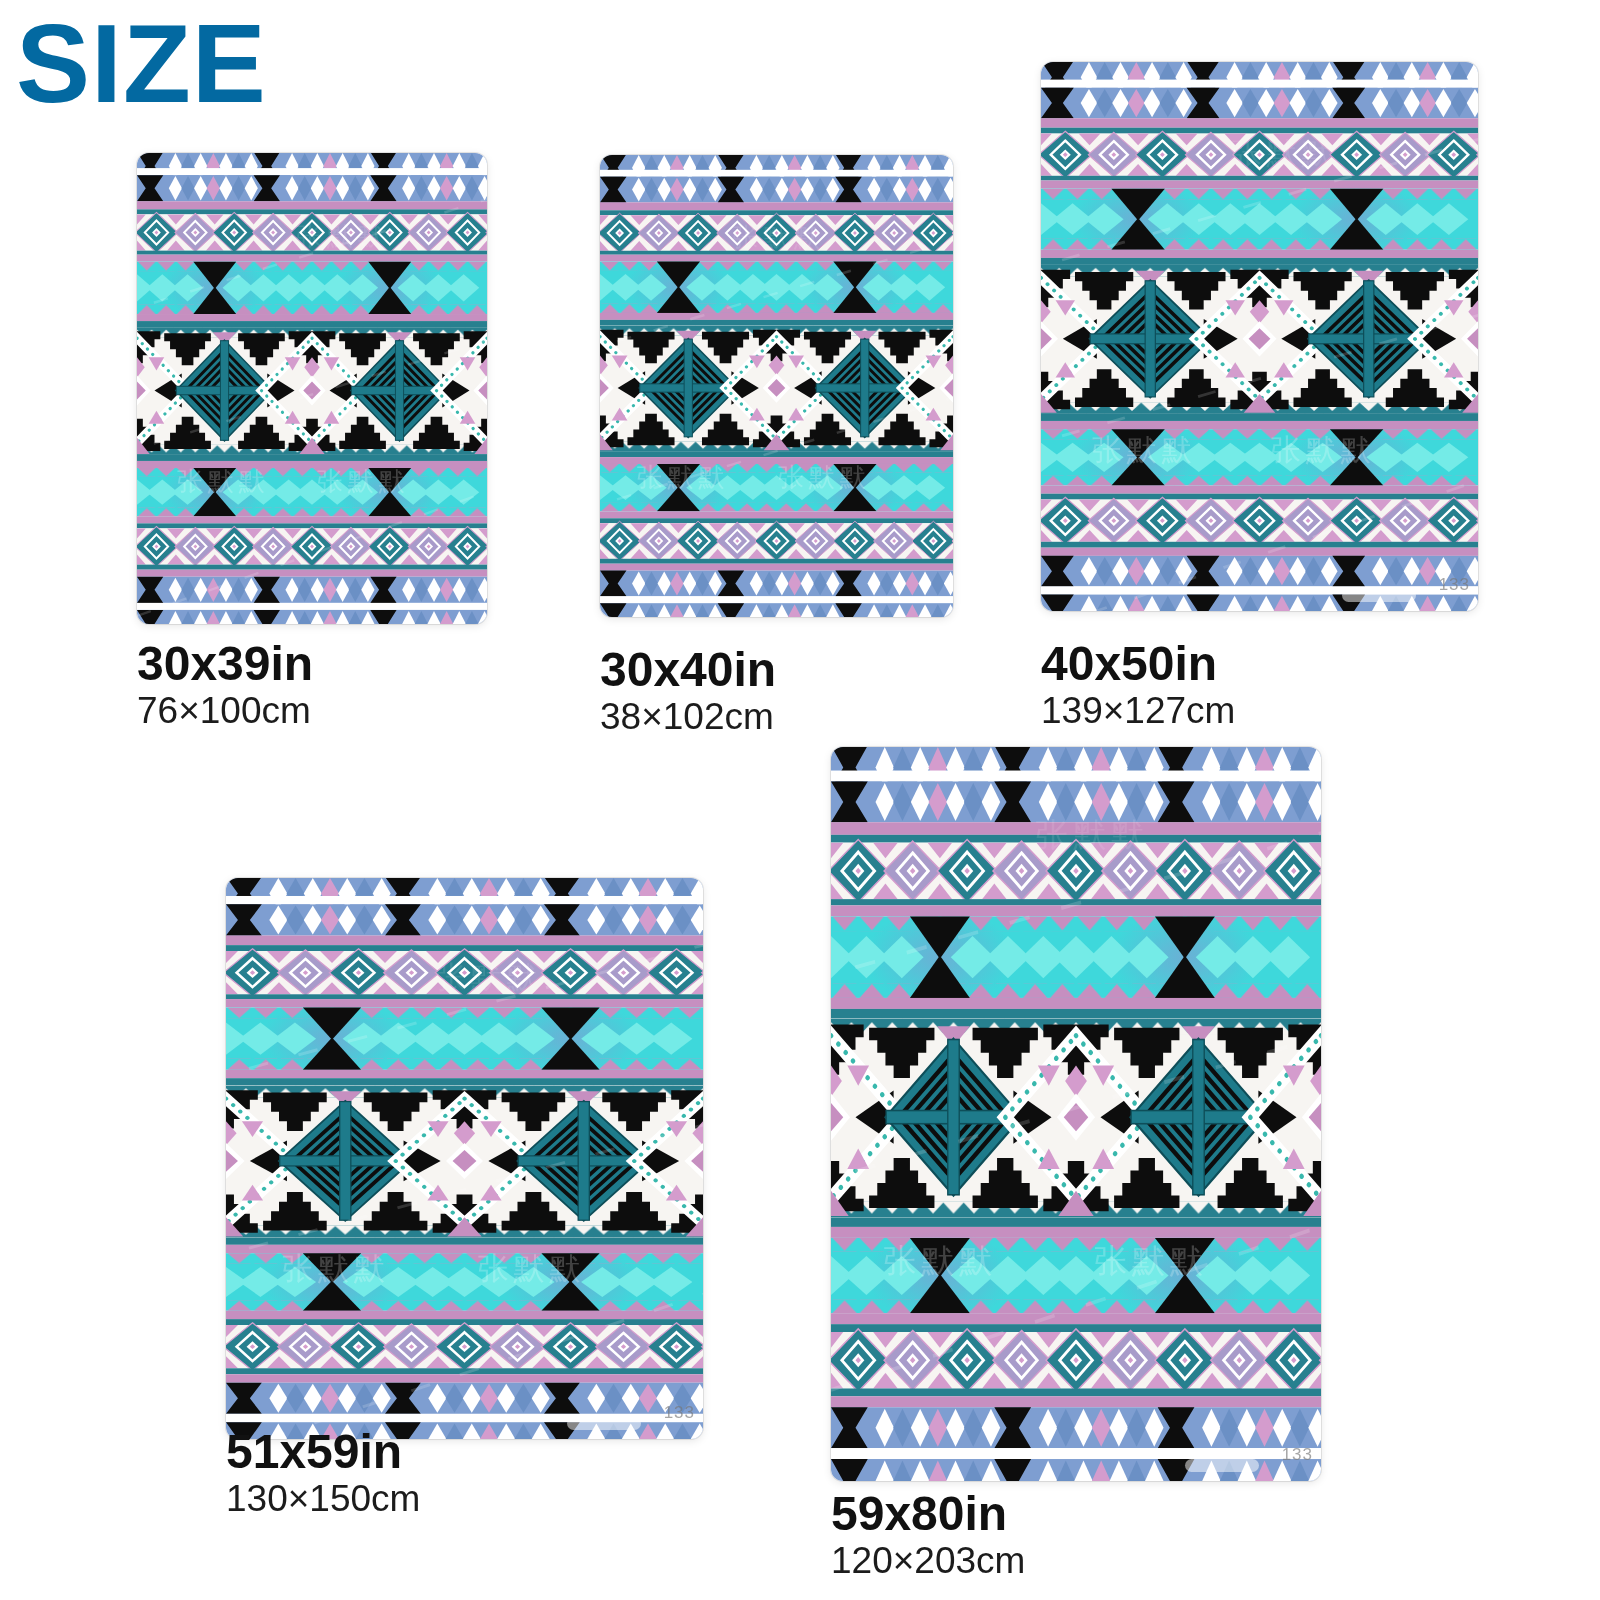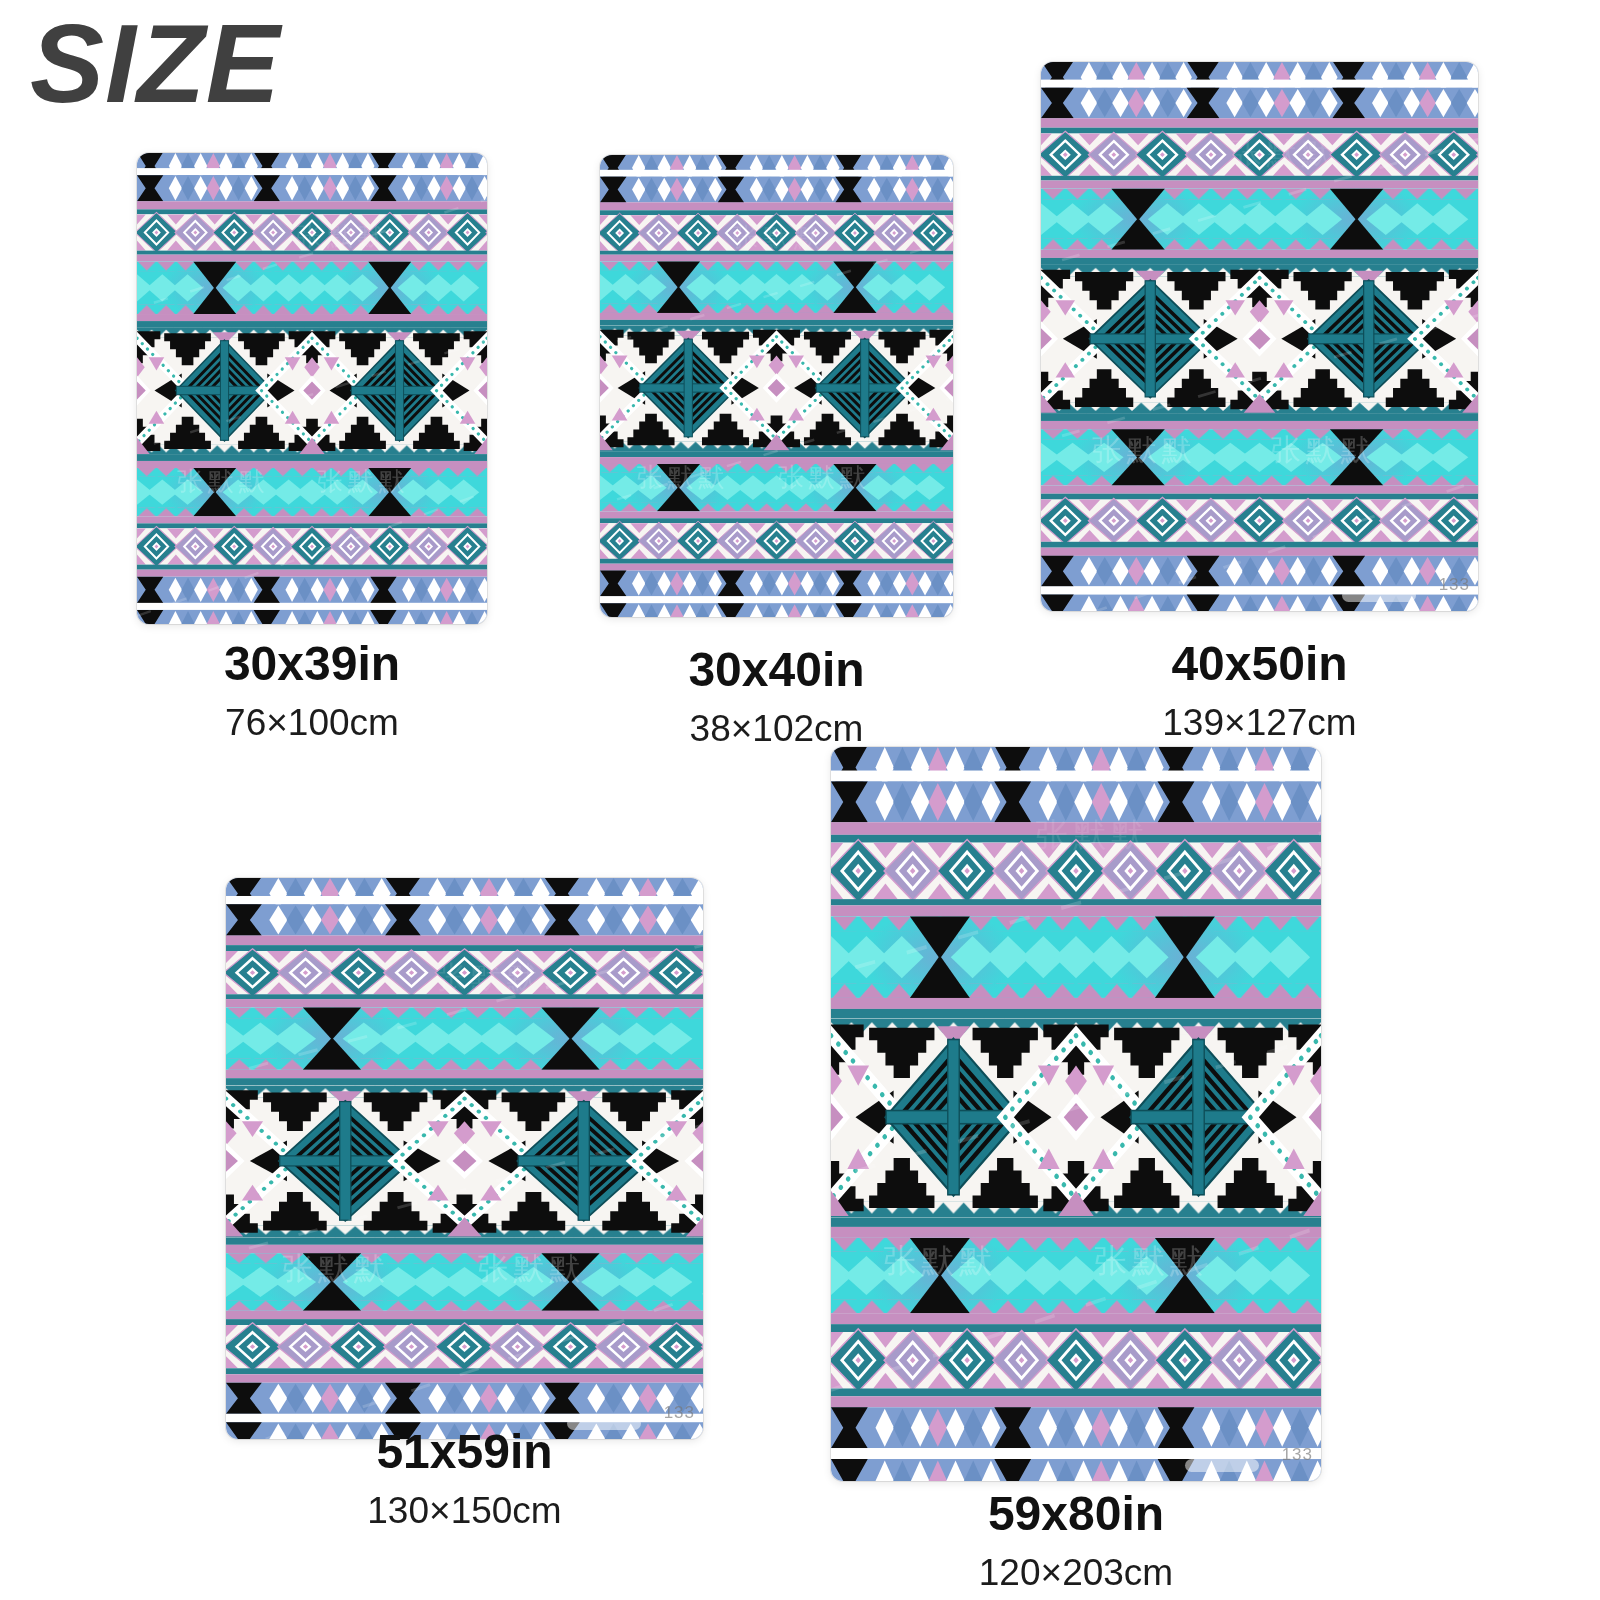--- a/index.html
+++ b/index.html
@@ -1,31 +1,31 @@
 <!DOCTYPE html>
 <html style="--c-blue: #7e9ed1; --c-blueDark: #6b90c5; --c-black: #0d0d0d; --c-white: #ffffff; --c-offwhite: #f7f5f2; --c-mauve: #c68fc0; --c-pink: #d49ccd; --c-lavender: #a89bca; --c-teal: #27808f; --c-tealMotif: #1e7b8b; --c-tealDark: #0e4e59; --c-cyan: #3ed8db; --c-cyanLight: #74ebe7; --c-chain: #38b8ad; --c-haze: #8f8fd0;"><head>
 <meta charset="utf-8">
 <style>
   html,body{margin:0;padding:0;background:#fff;font-family:"Liberation Sans",sans-serif;}
   #canvas{position:relative;width:1600px;height:1600px;background:#fff;overflow:hidden;}
-  .page-title{position:absolute;left:30px;top:6px;font-size:111px;font-weight:700;color:#404040;
-    letter-spacing:1px;margin:0;line-height:1.05;font-style:italic;}
+  .page-title{position:absolute;left:16px;top:6px;font-size:111px;font-weight:700;color:#0369a1;
+    letter-spacing:1px;margin:0;line-height:1.05;}
   .swatch{position:absolute;margin:0;border-radius:12px;overflow:hidden;background:#fff;
     box-shadow:0 0 0 1px rgba(0,0,0,.09),0 2px 8px rgba(0,0,0,.10);}
   .pat,.lines{position:absolute;inset:0;width:100%;height:100%;display:block;}
   .lines line{stroke:#ffffff;stroke-width:2.4;stroke-dasharray:15 24;opacity:.16;}
   .wm{position:absolute;color:#fff;opacity:.22;letter-spacing:5px;font-size:26px;white-space:nowrap;
     transform:translateX(-10%);text-align:center;}
   .wm.faint{opacity:.10;}
   .pill{position:absolute;right:62px;bottom:9px;width:74px;height:13px;border-radius:7px;
     background:#fff;opacity:.5;}
   .cid{position:absolute;right:8px;bottom:16px;font-size:17px;color:#777;opacity:.65;letter-spacing:1px;}
-  .label{position:absolute;text-align:center;color:#111;}
+  .label{position:absolute;color:#111;}
   .label .in{font-size:48px;font-weight:700;line-height:1.08;}
-  .label .cm{font-size:37px;font-weight:400;margin-top:12px;color:#1c1c1c;}
+  .label .cm{font-size:37px;font-weight:400;margin-top:0;color:#1c1c1c;}
   
   .f-blue{fill:var(--c-blue)} .f-bluedk{fill:var(--c-blueDark)} .f-black{fill:var(--c-black)}
   .f-white{fill:var(--c-white)} .f-offwhite{fill:var(--c-offwhite)} .f-mauve{fill:var(--c-mauve)}
   .f-pink{fill:var(--c-pink)} .f-lav{fill:var(--c-lavender)} .f-teal{fill:var(--c-teal)}
   .f-motif{fill:var(--c-tealMotif)} .f-cyan{fill:var(--c-cyan)} .f-cyanlt{fill:var(--c-cyanLight)}
   .sk-w{stroke:var(--c-white)} .sk-b{stroke:var(--c-black)} .sk-dk{stroke:var(--c-tealDark)}
   .sk-pink{stroke:var(--c-pink)} .sk-chain{stroke:var(--c-chain)}
 </style>
 </head>
 <body>

